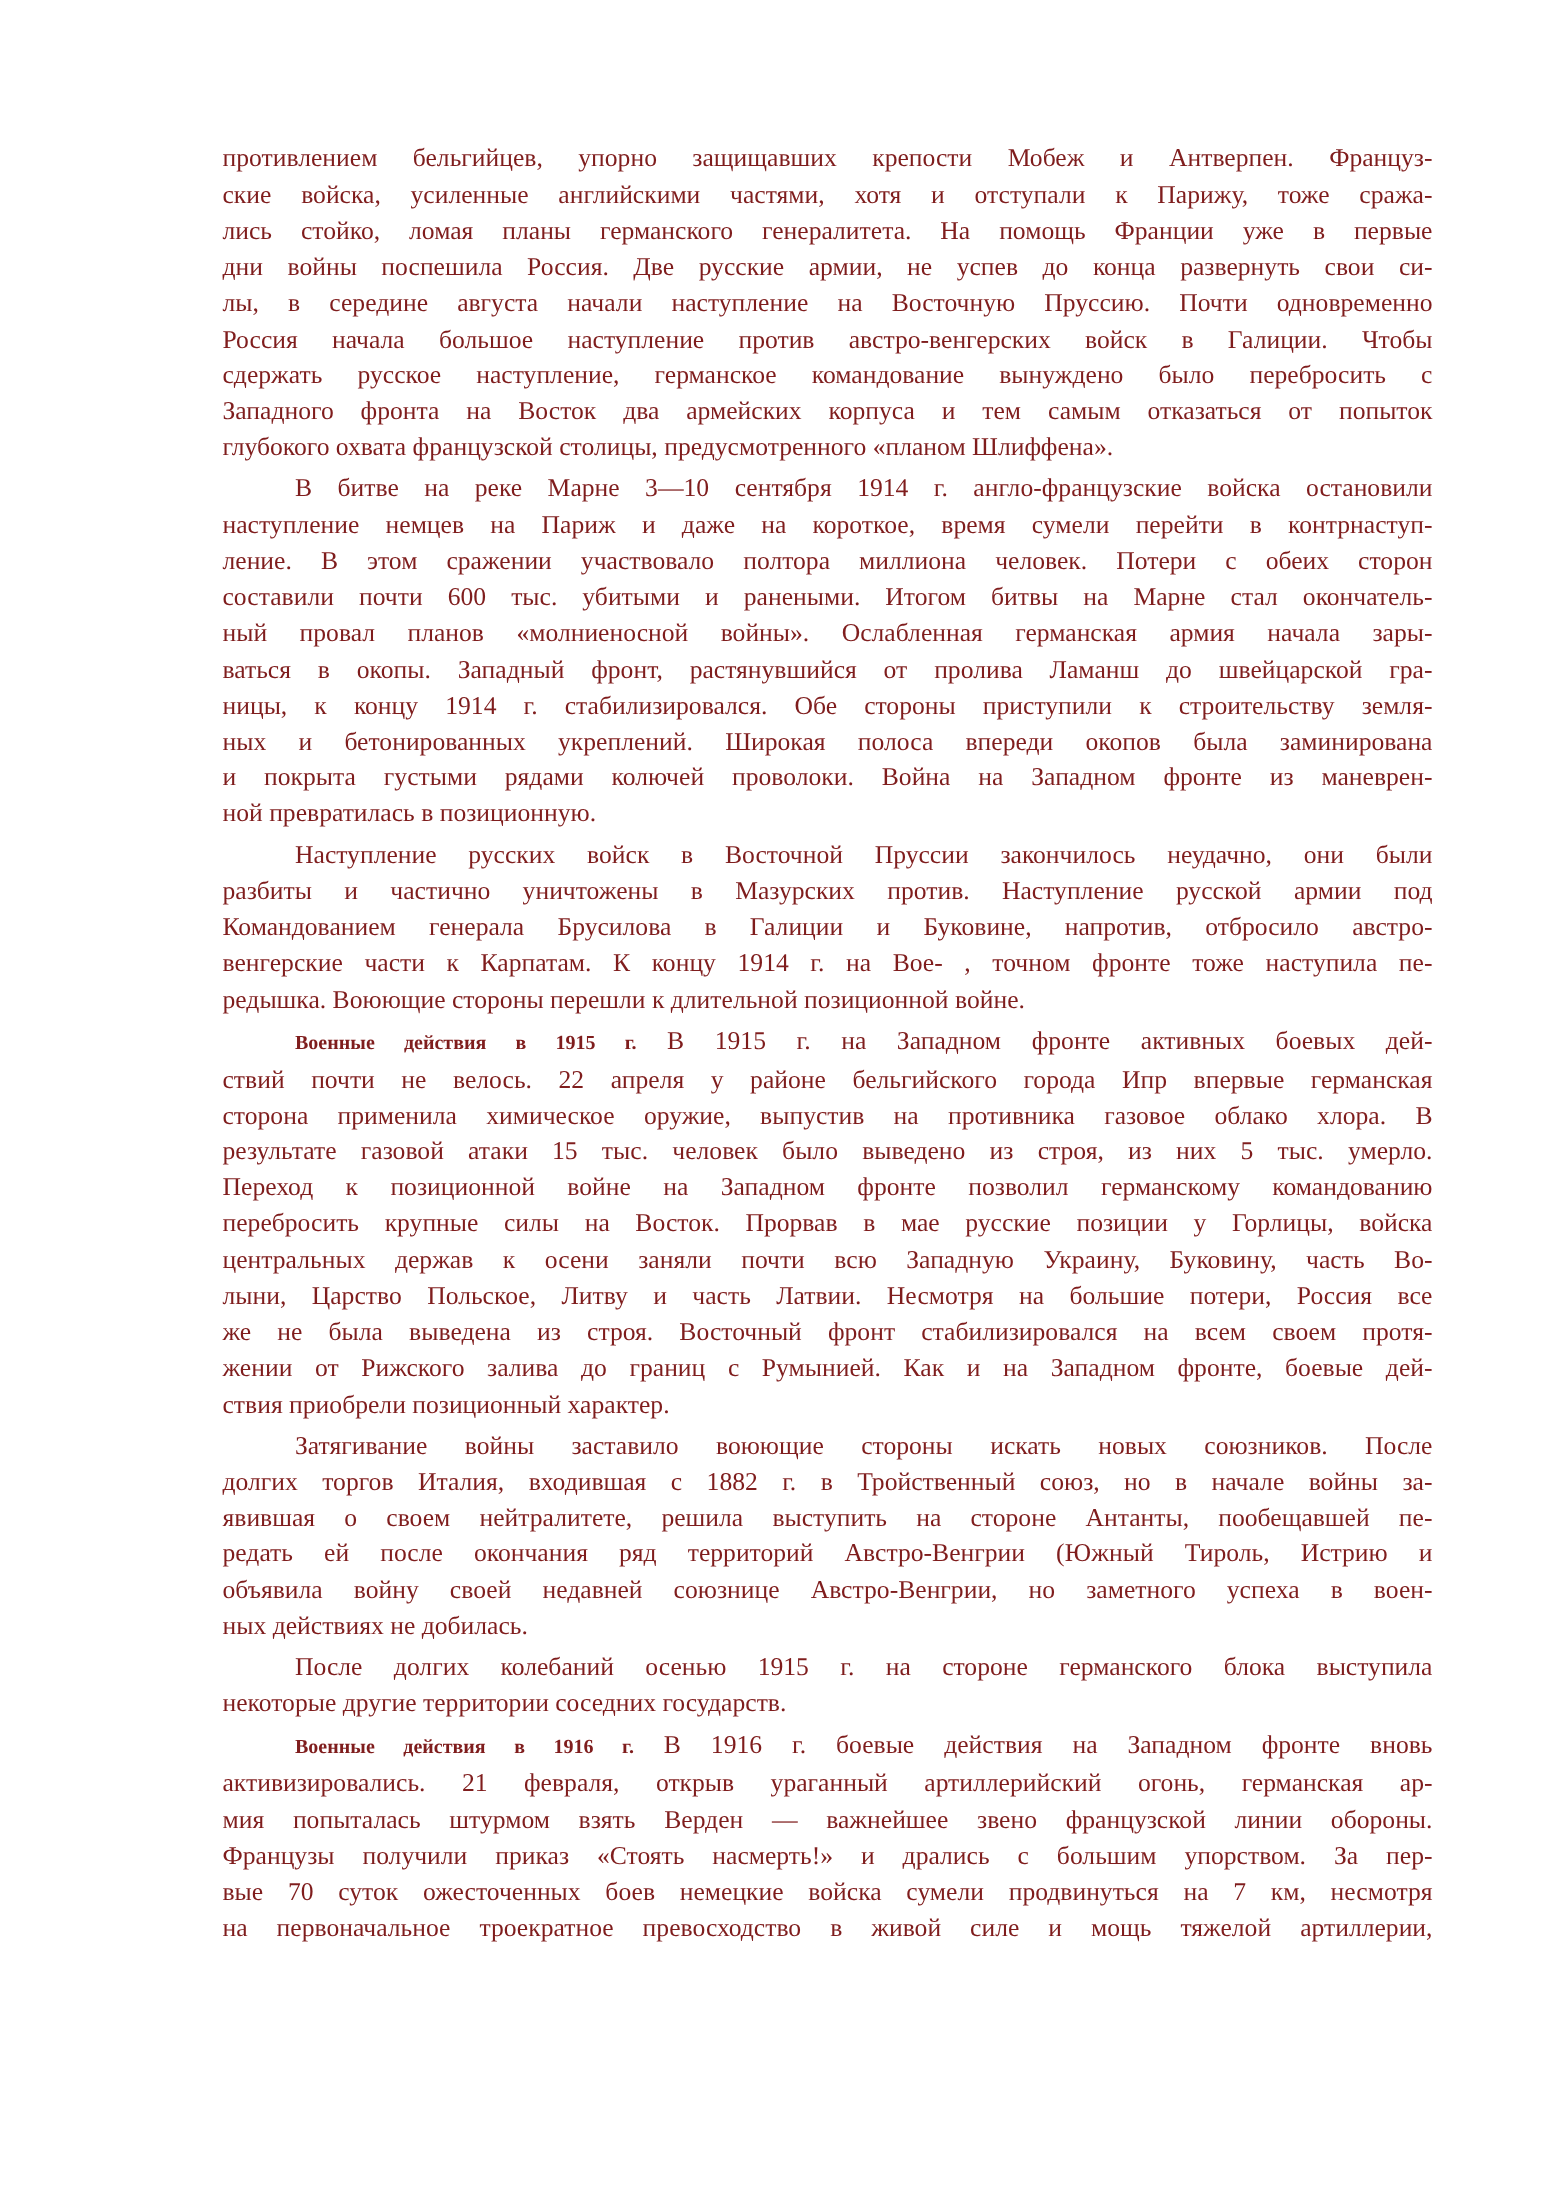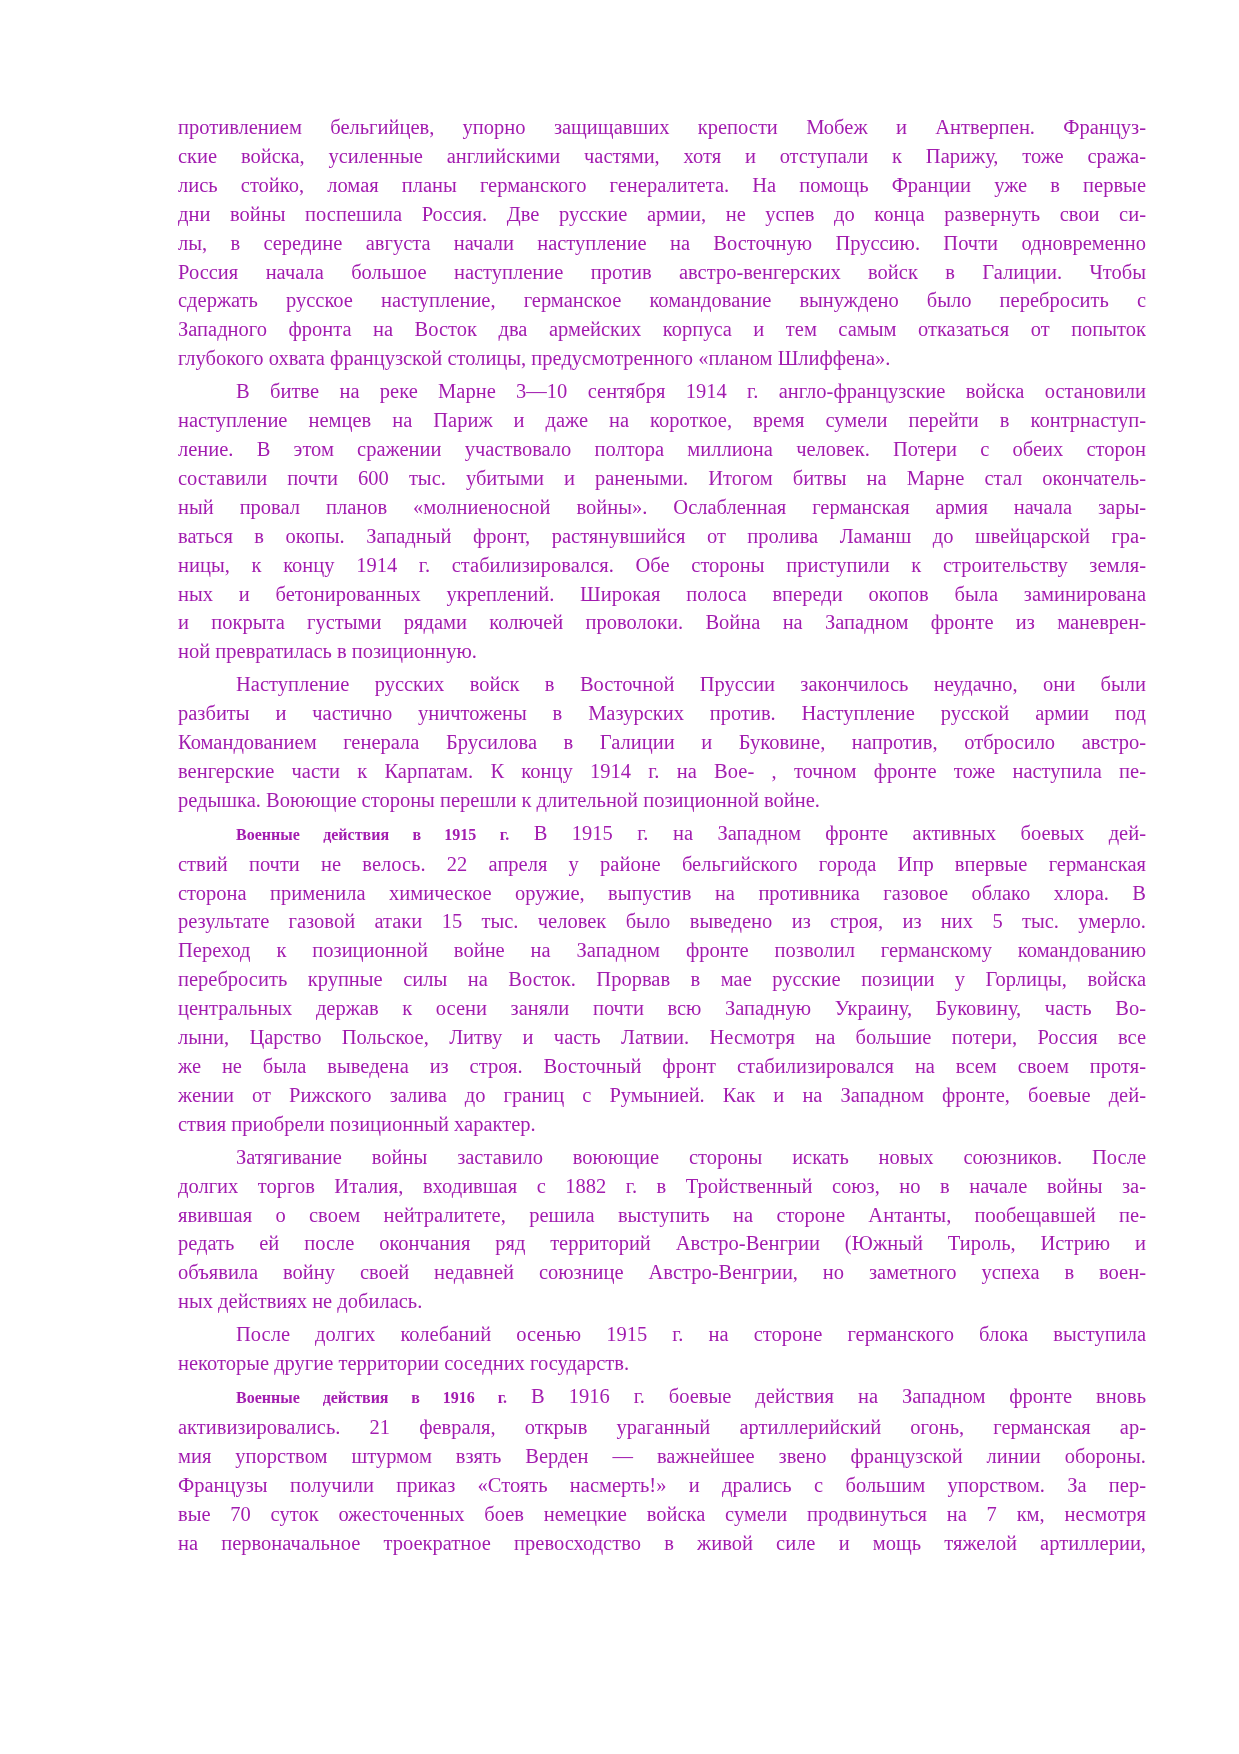--- a/index.html
+++ b/index.html
@@ -5,21 +5,21 @@
   html, body { margin: 0; padding: 0; background: #ffffff; }
   body { width: 1239px; height: 1754px; position: relative; overflow: hidden; }
   .page {
     position: absolute;
     left: 178px;
     top: 113px;
     width: 968px;
     font-family: "Liberation Serif", "DejaVu Serif", serif;
     font-size: 20.5px;
     line-height: 28.9px;
-    color: #a21caf;
+    color: #7f1d1d;
     text-align: justify;
   }
   .para { margin: 0 0 4px 0; text-indent: 0; }
   .line { display: block; white-space: nowrap; text-align-last: justify; text-align: justify; }
   .line.last { text-align-last: left; }
   .heading { font-weight: bold; font-size: 16px; }
 </style>
 </head>
 <body>
 
@@ -82,19 +82,19 @@
   </p>
 
   <p class="para">
     <span class="line" style="padding-left:58px">После долгих колебаний осенью 1915 г. на стороне германского блока выступила</span>
     <span class="line last">некоторые другие территории соседних государств.</span>
   </p>
 
   <p class="para">
     <span class="line" style="padding-left:58px"><b class="heading">Военные действия в 1916 г.</b><span> В 1916 г. боевые действия на Западном фронте вновь</span></span>
     <span class="line">активизировались. 21 февраля, открыв ураганный артиллерийский огонь, германская ар-</span>
-    <span class="line">мия упорством штурмом взять Верден — важнейшее звено французской линии обороны.</span>
+    <span class="line">мия попыталась штурмом взять Верден — важнейшее звено французской линии обороны.</span>
     <span class="line">Французы получили приказ «Стоять насмерть!» и дрались с большим упорством. За пер-</span>
     <span class="line">вые 70 суток ожесточенных боев немецкие войска сумели продвинуться на 7 км, несмотря</span>
     <span class="line">на первоначальное троекратное превосходство в живой силе и мощь тяжелой артиллерии,</span>
   </p>
 
 </div>
 
 </body></html>

